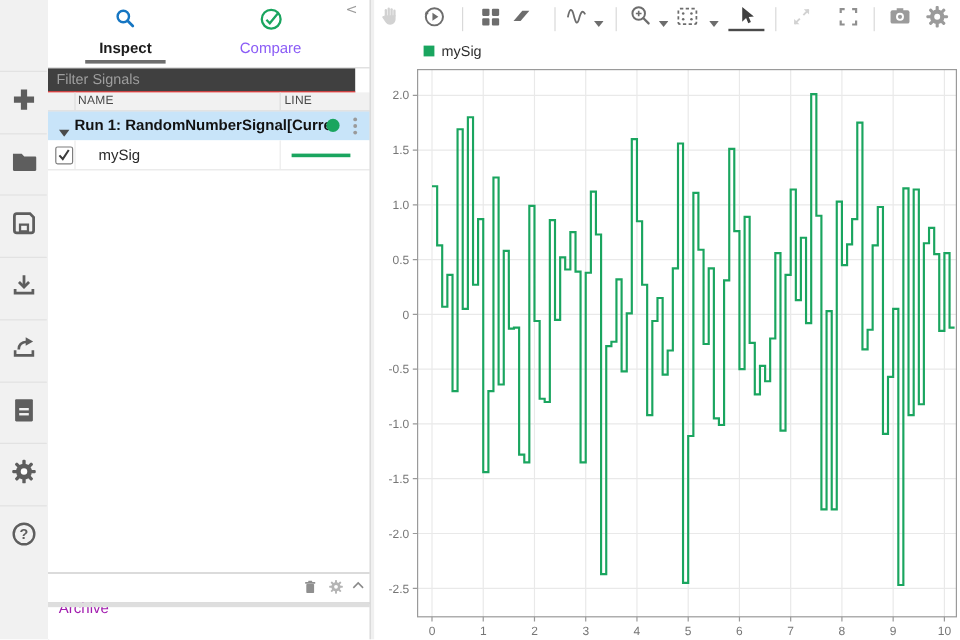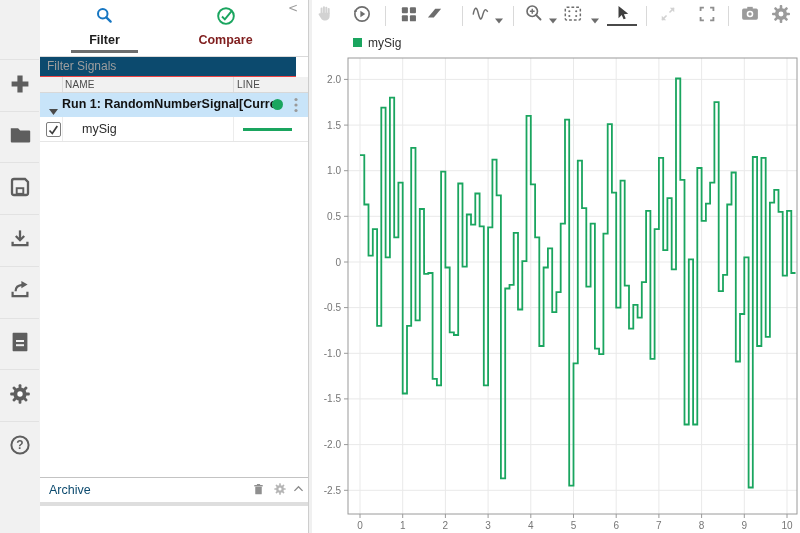--- a/index.html
+++ b/index.html
@@ -8,40 +8,40 @@
 #toolstrip{position:absolute;left:0;top:0;width:40px;height:533px;background:#f1f1f1;border-right:1px solid #d6d6d6;}
 .strip-btn{position:absolute;left:0;width:39px;height:51px;display:flex;align-items:center;justify-content:center;}
 .strip-sep{position:absolute;left:0;width:39px;height:1px;background:#e2e2e2;}
 
 #panel{position:absolute;left:40px;top:0;width:268px;height:533px;background:#fff;}
 #panel-border{position:absolute;left:308px;top:0;width:1px;height:533px;background:#cdcdcd;}
 #splitter{position:absolute;left:309px;top:0;width:3px;height:533px;background:#f0f0f0;}
 #tabs{position:absolute;left:0;top:0;width:268px;height:56px;border-bottom:1px solid #dadada;background:#fff;}
 .tab{position:absolute;top:0;width:121px;height:56px;}
 .tab .ticon{position:absolute;top:6px;left:50%;margin-left:-10px;width:20px;height:20px;}
-.tab .tlabel{position:absolute;top:33px;width:100%;text-align:center;font-size:12.5px;color:#7f1d1d;font-weight:bold;}
+.tab .tlabel{position:absolute;top:33px;width:100%;text-align:center;font-size:12.5px;color:#8b5cf6;}
 .tab.active .tlabel{font-weight:bold;color:#1c1c1c;}
 #tab-underline{position:absolute;top:50px;left:31px;width:67px;height:3px;background:#6e6e6e;}
 #collapse-btn{position:absolute;top:0px;right:8px;width:14px;height:16px;color:#9b9b9b;font-size:12px;line-height:16px;text-align:center;font-family:"DejaVu Sans",sans-serif;}
-#filter-box{position:absolute;left:0;top:57px;width:256px;height:19px;border-bottom:7px solid #ef4444;background:#0c4a6e;}
+#filter-box{position:absolute;left:0;top:57px;width:256px;height:19px;border-bottom:7px solid #ef4444;background:#404040;}
 #filter-box span{position:absolute;left:7px;top:2px;font-size:12px;color:#9e9e9e;}
 #thead{position:absolute;left:0;top:77px;width:268px;height:15px;background:#f1f1f1;border-bottom:1px solid #d8d8d8;}
 .th{position:absolute;top:2px;font-size:10px;font-weight:normal;color:#4a4a4a;letter-spacing:.2px;}
 .vline{position:absolute;top:0;width:1px;background:#dcdcdc;}
 #run-row{position:absolute;left:0;top:93px;width:268px;height:24px;background:#c8e4f9;}
 #run-tri{position:absolute;left:9px;top:8px;width:9px;height:6px;}
 #run-label{position:absolute;left:22px;top:4px;width:218px;height:17px;font-size:12.5px;font-weight:bold;color:#121212;white-space:nowrap;overflow:hidden;}
 #run-dot{position:absolute;left:232px;top:6px;width:11px;height:11px;border-radius:50%;}
 #run-menu{position:absolute;left:252px;top:4px;width:8px;height:16px;}
 #sig-row{position:absolute;left:0;top:117px;width:268px;height:24px;background:#fff;border-bottom:1px solid #e6e6e6;}
 #sig-check{position:absolute;left:6px;top:5px;width:13px;height:13px;border:1px solid #7d7d7d;border-radius:2px;background:#fff;}
 #sig-label{position:absolute;left:42px;top:5px;font-size:12.5px;color:#2b2b2b;}
 #sig-line{position:absolute;left:203px;top:11px;width:49px;height:3px;}
 .bottom-bar{position:absolute;left:0;width:268px;height:24px;background:#fff;border-top:1px solid #c3c3c3;border-bottom:1px solid #c3c3c3;}
-.bottom-bar .blabel{position:absolute;left:9px;top:5px;font-size:12.5px;color:#0c4a6e;}
+.bottom-bar .blabel{position:absolute;left:9px;top:22px;font-size:12.5px;color:#a21caf;}
 #bar-gap{position:absolute;left:0;top:502px;width:268px;height:4px;background:#dedede;}
 .bar-icon{position:absolute;top:4px;width:16px;height:16px;}
 
 #main{position:absolute;left:312px;top:0;width:488px;height:533px;background:#fff;}
 .tb-btn{position:absolute;top:3px;width:26px;height:26px;display:flex;align-items:center;justify-content:center;}
 .tb-caret{position:absolute;top:10px;width:8px;height:6px;}
 .tb-sep{position:absolute;top:6px;width:1px;height:20px;background:#d9d9d9;}
 #cursor-underline{position:absolute;top:23.5px;height:2px;background:#4a4a4a;}
 #legend{position:absolute;left:41px;top:36px;height:14px;}
 #legend-swatch{position:absolute;left:0;top:2px;width:9px;height:9px;}
@@ -126,21 +126,21 @@
       </div>
     </div>
 
 <div id="panel">
   <div id="tabs">
     <div class="tab active" style="left:4px">
       <div class="ticon" id="icon-inspect"><svg width="20" height="20" viewBox="0 0 24 24">
               <circle cx="9.3" cy="9.3" r="5.7" fill="none" stroke="#1676c2" stroke-width="2.4"></circle>
               <path d="M13.6 13.6l5.2 5.2" stroke="#1676c2" stroke-width="2.7" stroke-linecap="round"></path>
             </svg></div>
-      <div class="tlabel">Filter</div>
+      <div class="tlabel">Inspect</div>
     </div>
     <div class="tab" style="left:125px">
       <div class="ticon" id="icon-compare"><svg width="20" height="20" viewBox="0 0 24 24">
               <circle cx="12" cy="12" r="9.4" fill="none" stroke="#1aa55f" stroke-width="2.3"></circle>
               <path d="M7.2 12.6l3.4 3.4 8.6-10.4" fill="none" stroke="#1aa55f" stroke-width="2.3"></path>
             </svg></div>
       <div class="tlabel">Compare</div>
     </div>
     <div id="tab-underline"></div>
     <div id="collapse-btn">&lt;</div>

